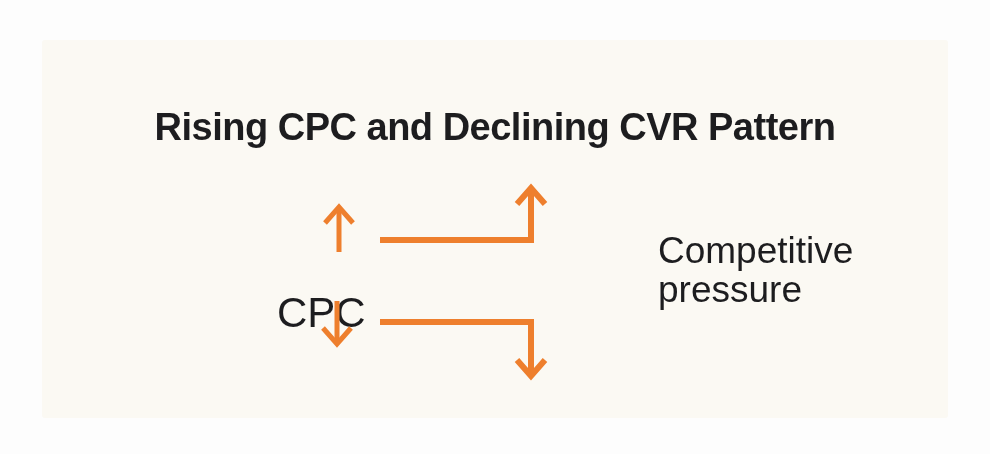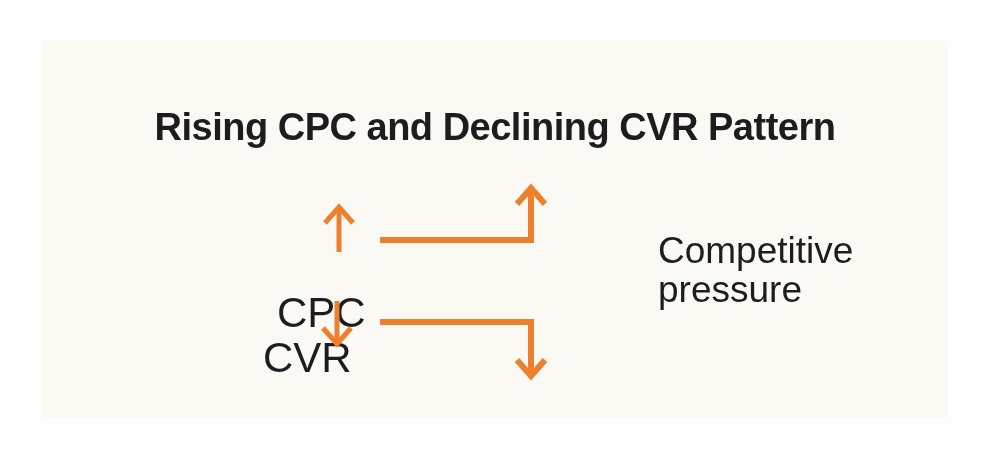--- a/index.html
+++ b/index.html
@@ -80,21 +80,20 @@
 </head>
 <body>
 
 <div class="page">
   <div class="card">
 
     <div class="title">Rising CPC and Declining CVR Pattern</div>
 
     <div class="metric metric-cpc">CPC</div>
 
-    <div class="metric metric-cvr">CVR</div>
 
     <div class="desc desc-cpc">Competitive pressure</div>
 
   </div>
 
   <svg class="overlay" viewBox="0 0 990 454">
 
     <g>
       <path class="stroke-mini" d="M339 252 L339 211"></path>
       <path class="stroke-mini" d="M325 223 L339 207 L353 223"></path>

